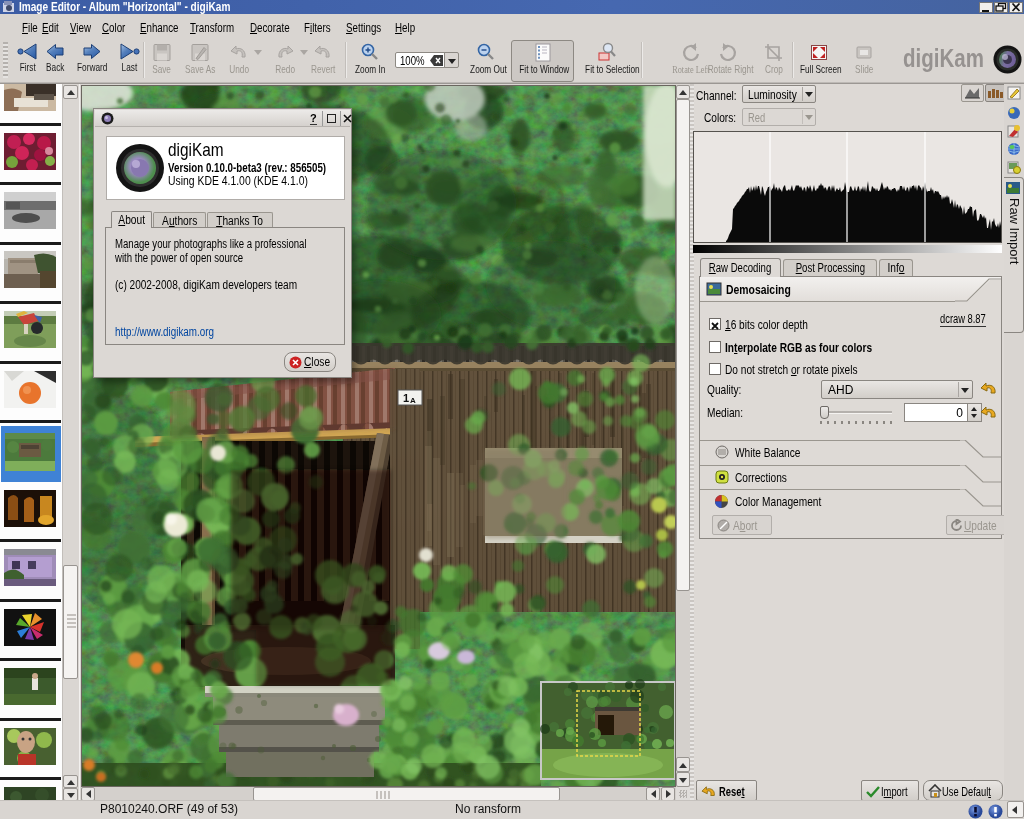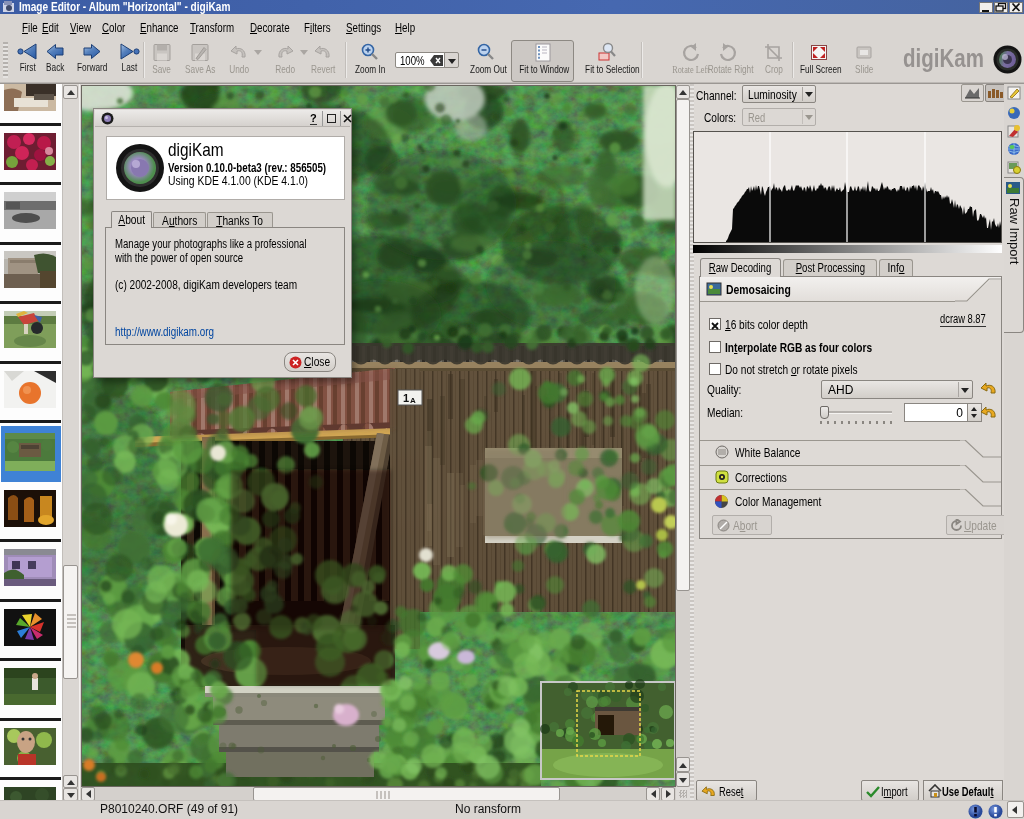--- a/index.html
+++ b/index.html
@@ -1911,29 +1911,29 @@
           <path d="M11 6.5 A4.5 4.5 0 1 1 6.5 2 M6.5 2 L6.5 0 L10 2.5 L6.5 5 Z" fill="none" stroke="#8a8681" stroke-width="1.8"></path>
         </svg>
       <span class="abs" style="left:17px;top:2px;color:#9a968f;"><span class="tx"><u>U</u>pdate</span></span>
     </div>
   </div>
 
   <div class="abs" style="left:6px;top:696px;width:61px;height:21px;background:linear-gradient(to bottom,#e8e5e2,#d2cec9);border:1px solid #8a8681;border-radius:2px;">
     <svg class="abs" style="left:4px;top:4px;" width="16" height="14" viewBox="0 0 18 16">
         <path d="M3 12 C2 5 8 3 12 5 L12 2 L17 7 L11 10 L11 7 C8 6 6 8 7 12 Z" fill="#e8a820" stroke="#8a6a10" transform="scale(-1,1) translate(-18,0)"></path>
       </svg>
-    <span class="abs" style="left:22px;top:4px;font-size:12px;"><span class="tx">Rese<u>t</u></span></span>
+    <span class="abs" style="left:22px;top:4px;font-size:12px;font-weight:bold;"><span class="tx">Rese<u>t</u></span></span>
   </div>
   <div class="abs" style="left:171px;top:696px;width:58px;height:21px;background:linear-gradient(to bottom,#e8e5e2,#d2cec9);border:1px solid #8a8681;border-radius:2px;">
     <svg class="abs" style="left:4px;top:4px;" width="14" height="13" viewBox="0 0 14 13">
         <path d="M1 7 L5 11 L13 2" fill="none" stroke="#2a8a2a" stroke-width="2.4"></path>
       </svg>
     <span class="abs" style="left:19px;top:4px;font-size:12px;"><span class="tx">I<u>m</u>port</span></span>
   </div>
-  <div class="abs" style="left:233px;top:696px;width:80px;height:21px;background:linear-gradient(to bottom,#e8e5e2,#d2cec9);border:1px solid #8a8681;border-radius:0;font-weight:bold;">
+  <div class="abs" style="left:233px;top:696px;width:80px;height:21px;background:linear-gradient(to bottom,#e8e5e2,#d2cec9);border:1px solid #8a8681;border-radius:7px;">
     <svg class="abs" style="left:4px;top:3px;" width="14" height="14" viewBox="0 0 14 14">
         <path d="M1 7 L7 1 L13 7" fill="none" stroke="#333" stroke-width="1.6"></path>
         <rect x="3" y="7" width="8" height="6" fill="#e8e5e0" stroke="#333"></rect>
         <rect x="6" y="9" width="3" height="4" fill="#c89018"></rect>
       </svg>
     <span class="abs" style="left:18px;top:4px;font-size:12px;"><span class="tx">Use Defaul<u>t</u></span></span>
   </div>
 </div>
 
 <div id="rightstrip" class="abs" style="left:1004px;top:83px;width:20px;height:717px;background:#d9d5d1;border-top:1px solid #9b9793;">
@@ -2022,21 +2022,21 @@
   <div class="abs" style="left:190px;top:243px;width:52px;height:20px;background:linear-gradient(to bottom,#e8e5e2,#d2cec9);border:1px solid #8a8681;border-radius:8px;">
     <svg class="abs" style="left:4px;top:3px;" width="13" height="13" viewBox="0 0 13 13">
         <circle cx="6.5" cy="6.5" r="6" fill="#cc2222"></circle>
         <path d="M4 4 L9 9 M9 4 L4 9" stroke="#fff" stroke-width="1.6"></path>
       </svg>
     <span class="abs" style="left:19px;top:2px;font-size:12px;"><span class="tx" style="transform:scaleX(0.85);"><u>C</u>lose</span></span>
   </div>
 </div>
 
 <div id="statusbar" class="abs">
-  <span class="abs" style="left:100px;top:1px;">P8010240.ORF (49 of 91)</span>
+  <span class="abs" style="left:100px;top:1px;">P8010240.ORF (49 of 53)</span>
   <span class="abs" style="left:455px;top:1px;">No ransform</span>
   <svg class="abs" style="left:968px;top:3px;" width="15" height="15" viewBox="0 0 15 15">
       <circle cx="7.5" cy="7.5" r="7" fill="url(#bg1)"></circle>
       <defs>
         <radialGradient id="bg1" cx="0.4" cy="0.35">
           <stop offset="0" stop-color="#7a9ae0"></stop>
           <stop offset="1" stop-color="#2a4a9a"></stop>
         </radialGradient>
       </defs>
       <rect x="6.2" y="3" width="2.6" height="5.5" fill="#0a0a2a"></rect>

